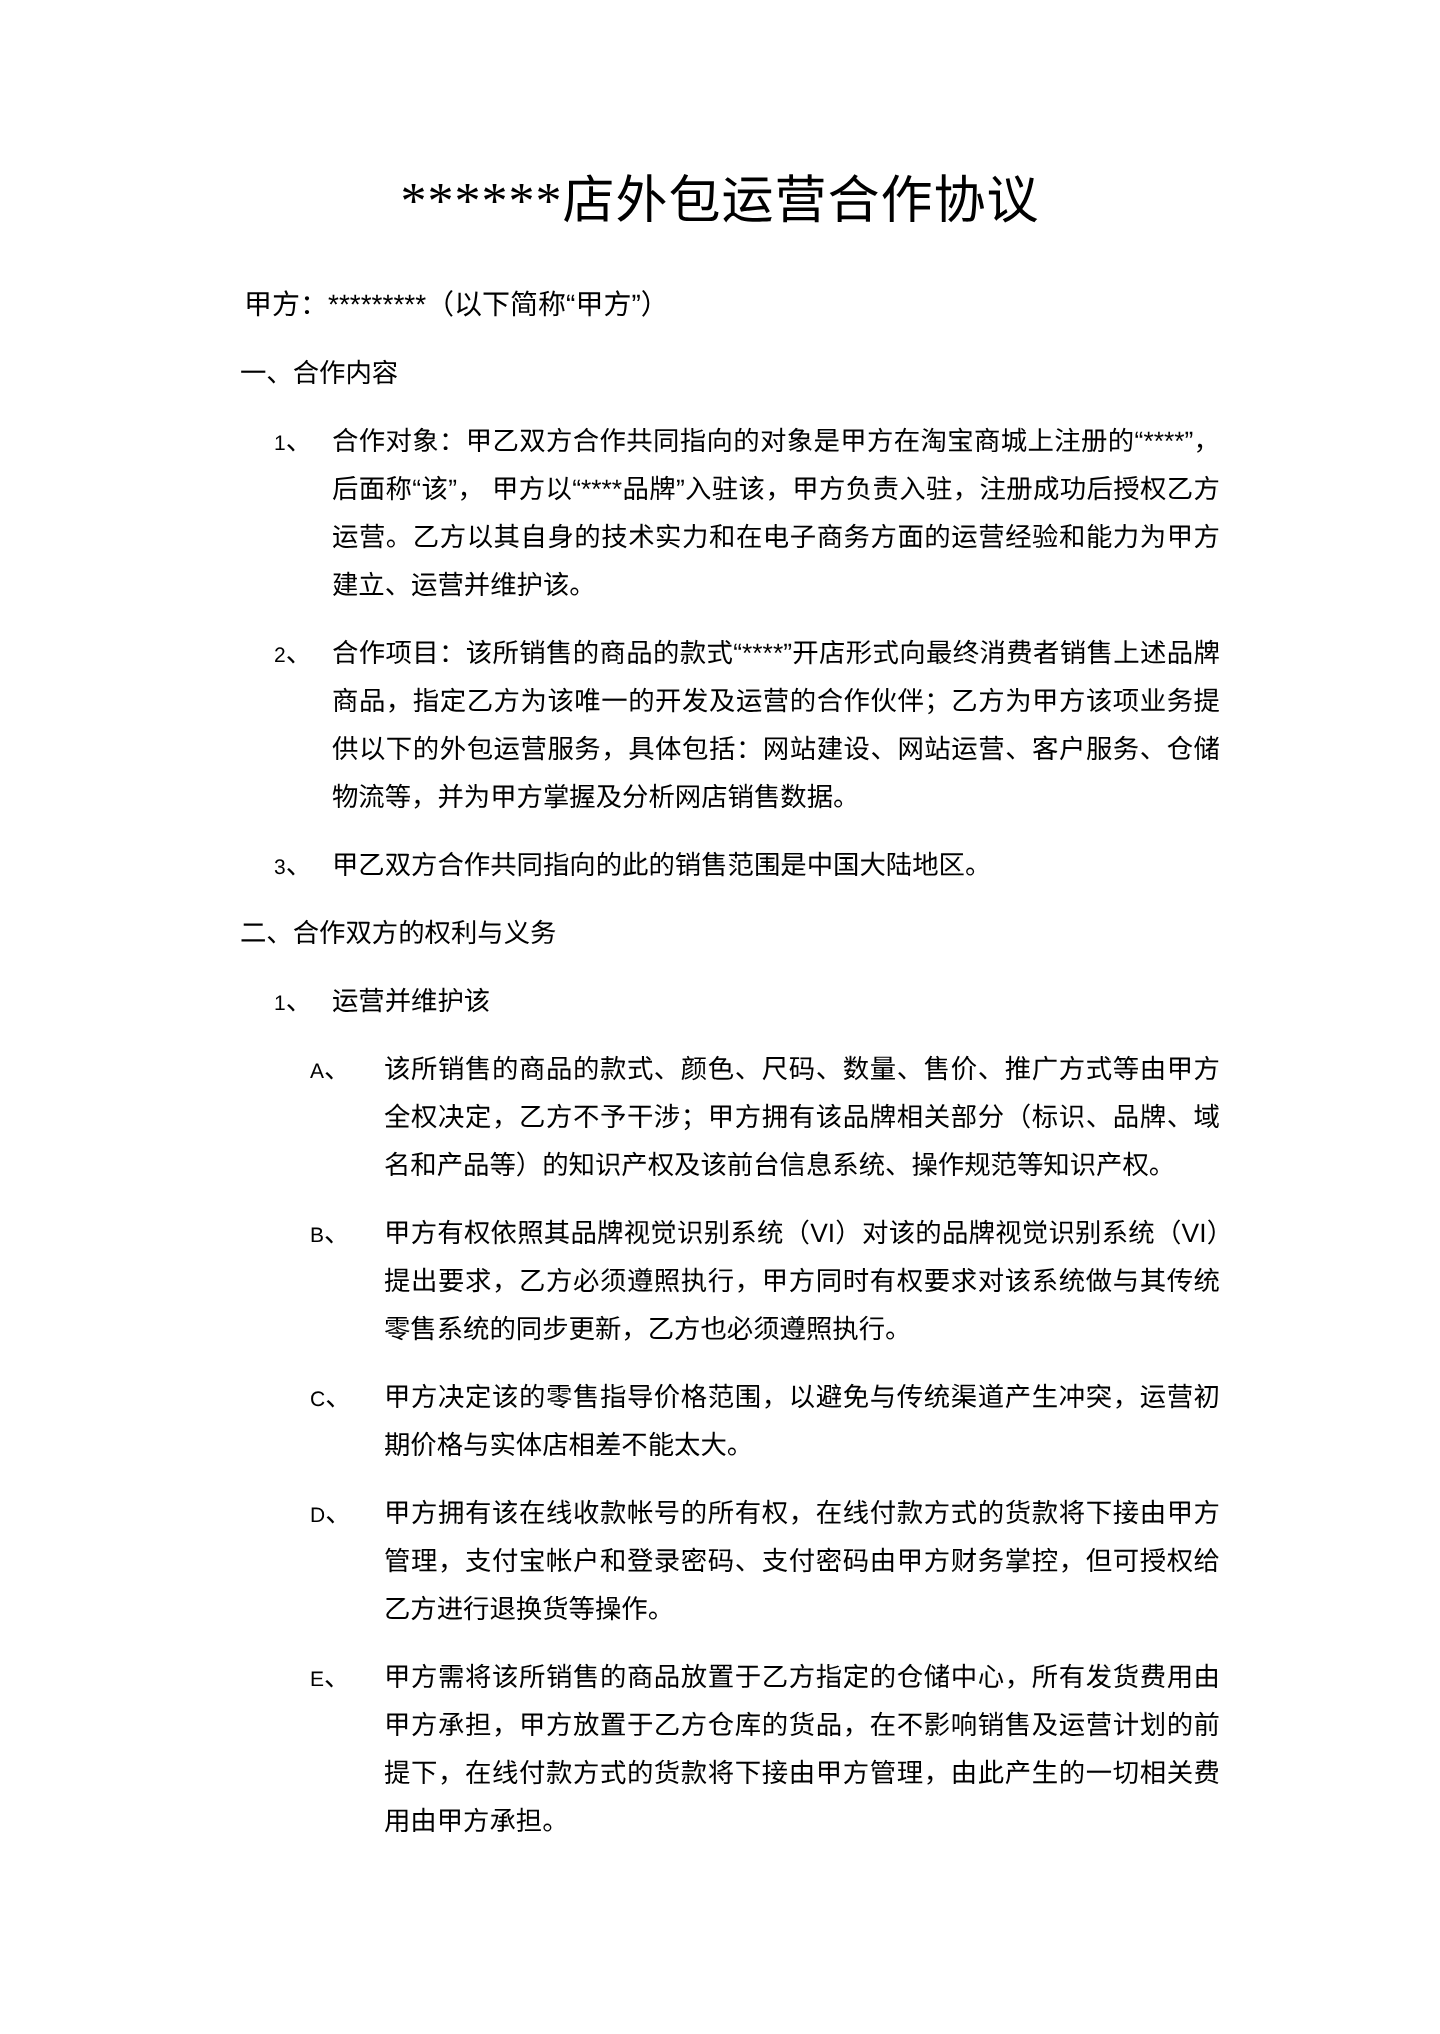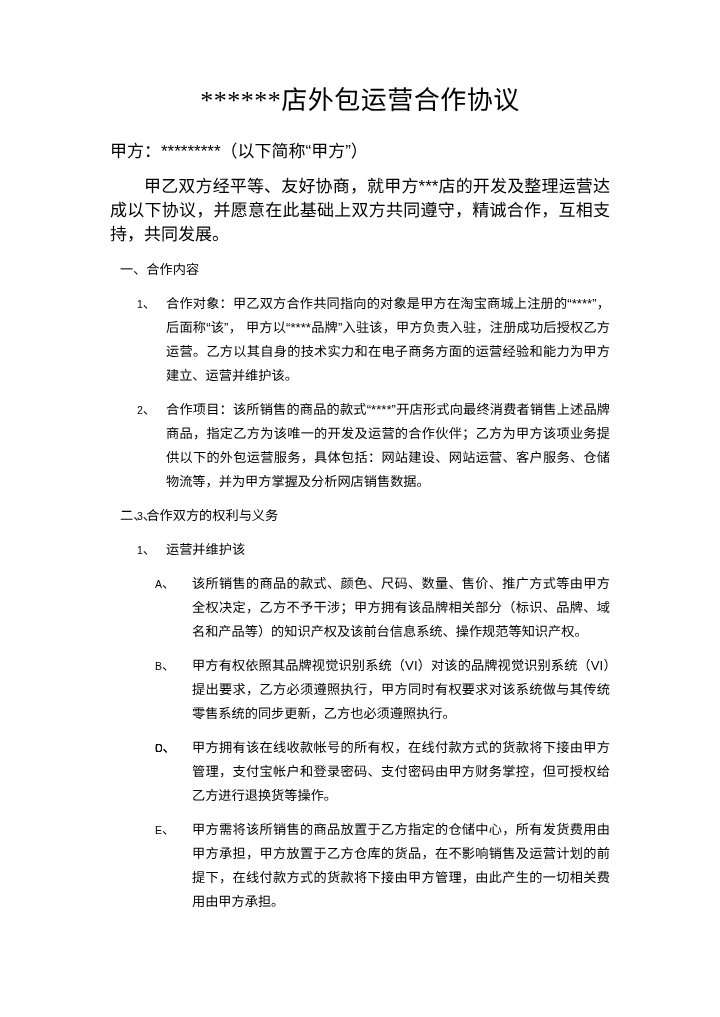--- a/index.html
+++ b/index.html
@@ -40,25 +40,25 @@
     line-height: 34px;
     font-weight: 400;
     text-align: center;
     letter-spacing: 0.5px;
     margin: 0 0 22px 0;
     white-space: nowrap;
   }
 
   
   .para {
-    font-size: 17px;
+    font-size: 14px;
     line-height: 24px;
     text-align: justify;
     text-justify: inter-ideograph;
-    margin: 0 0 11px 0;
+    margin: 0 0 11px 12px;
   }
 
   .para-indent {
     text-indent: 2em;
   }
 
   
   .lv1 {
     font-size: 13.2px;
     line-height: 24px;
@@ -125,36 +125,36 @@
 <body>
 
 <div class="page">
   <div class="doc-body">
 
     <h1 class="doc-title">******店外包运营合作协议</h1>
 
     <p class="para">甲方：*********（以下简称“甲方”）</p>
 
 
-    <p class="para para-indent">甲乙双方经平等、友好协商，就甲方***店的开发及整理运营达成以下协议，并愿意在此基础上双方共同遵守，精诚合作，互相支持，共同发展。</p>
 
     <p class="lv1">一、合作内容</p>
 
     <p class="lv2">
       <span class="marker"><span class="num">1</span><span>、</span></span>
       <span>合作对象：甲乙双方合作共同指向的对象是甲方在淘宝商城上注册的“****”，后面称“该”， 甲方以“****品牌”入驻该，甲方负责入驻，注册成功后授权乙方运营。乙方以其自身的技术实力和在电子商务方面的运营经验和能力为甲方建立、运营并维护该。</span>
     </p>
 
     <p class="lv2">
       <span class="marker"><span class="num">2</span><span>、</span></span>
       <span>合作项目：该所销售的商品的款式“****”开店形式向最终消费者销售上述品牌商品，指定乙方为该唯一的开发及运营的合作伙伴；乙方为甲方该项业务提供以下的外包运营服务，具体包括：网站建设、网站运营、客户服务、仓储物流等，并为甲方掌握及分析网店销售数据。</span>
     </p>
 
     <p class="lv2">
       <span class="marker"><span class="num">3</span><span>、</span></span>
+      <span>甲乙双方合作共同指向的此的销售范围是中国大陆地区。</span>
     </p>
 
     <p class="lv1">二、合作双方的权利与义务</p>
 
     <p class="lv2 tight">
       <span class="marker"><span class="num">1</span><span>、</span></span>
       <span>运营并维护该</span>
     </p>
 
     <p class="lv3">
@@ -162,20 +162,21 @@
       <span>该所销售的商品的款式、颜色、尺码、数量、售价、推广方式等由甲方全权决定，乙方不予干涉；甲方拥有该品牌相关部分（标识、品牌、域名和产品等）的知识产权及该前台信息系统、操作规范等知识产权。</span>
     </p>
 
     <p class="lv3">
       <span class="marker"><span class="alpha">B</span><span>、</span></span>
       <span>甲方有权依照其品牌视觉识别系统（VI）对该的品牌视觉识别系统（VI）提出要求，乙方必须遵照执行，甲方同时有权要求对该系统做与其传统零售系统的同步更新，乙方也必须遵照执行。</span>
     </p>
 
     <p class="lv3">
       <span class="marker"><span class="alpha">C</span><span>、</span></span>
+      <span>甲方决定该的零售指导价格范围，以避免与传统渠道产生冲突，运营初期价格与实体店相差不能太大。</span>
     </p>
 
     <p class="lv3">
       <span class="marker"><span class="alpha">D</span><span>、</span></span>
       <span>甲方拥有该在线收款帐号的所有权，在线付款方式的货款将下接由甲方管理，支付宝帐户和登录密码、支付密码由甲方财务掌控，但可授权给乙方进行退换货等操作。</span>
     </p>
 
     <p class="lv3">
       <span class="marker"><span class="alpha">E</span><span>、</span></span>
       <span>甲方需将该所销售的商品放置于乙方指定的仓储中心，所有发货费用由甲方承担，甲方放置于乙方仓库的货品，在不影响销售及运营计划的前提下，在线付款方式的货款将下接由甲方管理，由此产生的一切相关费用由甲方承担。</span>

